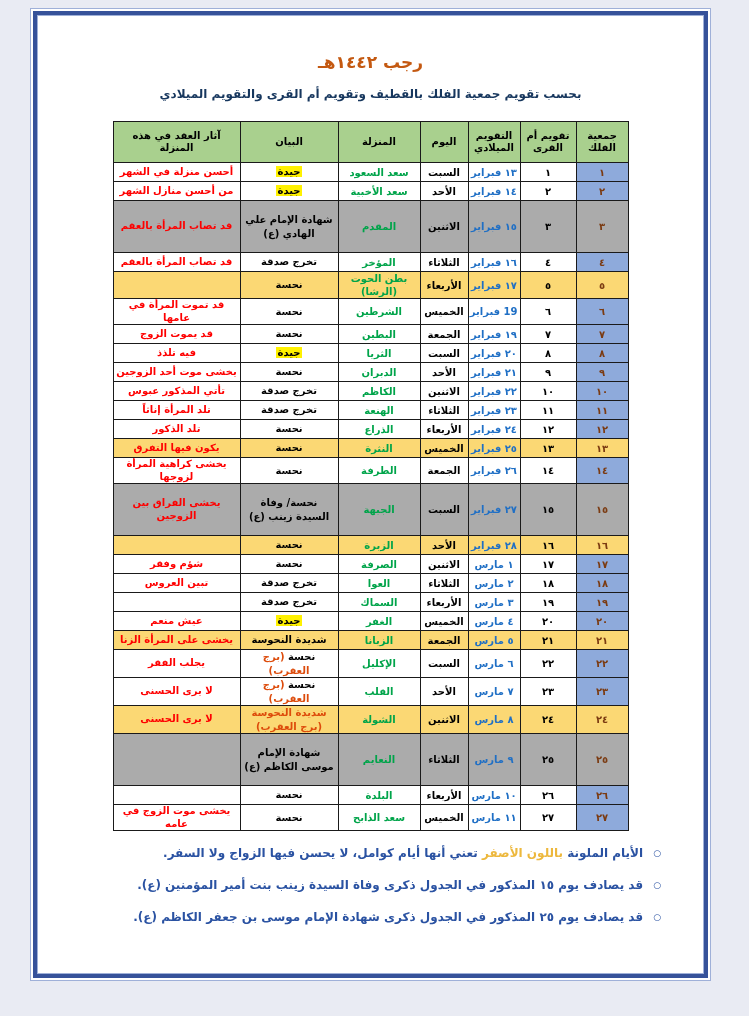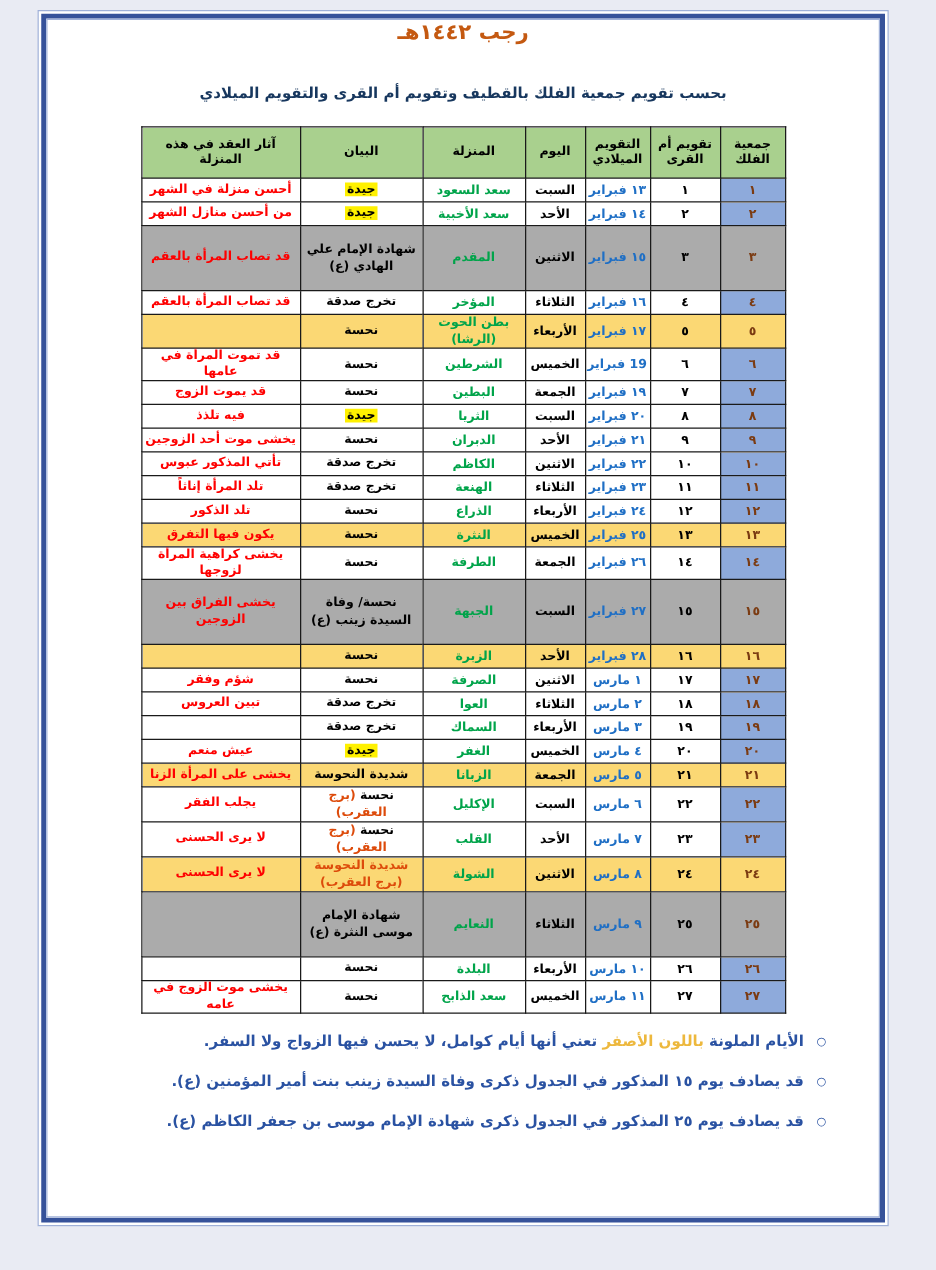--- a/index.html
+++ b/index.html
@@ -21,28 +21,28 @@
   }
   .sheet{position:relative;width:749px;height:1016px;background:var(--page-bg);overflow:hidden;}
   .frame{
     position:absolute;left:30px;top:8px;width:681px;height:973px;
     box-sizing:border-box;border:1px solid var(--frame-light);
     padding:2px;background:#fff;
   }
   .frame-mid{box-sizing:border-box;height:100%;border:4px solid var(--frame-blue);}
   .frame-inner{
     box-sizing:border-box;height:100%;border:1px solid var(--frame-light);
-    background:#fff;overflow:hidden;
+    background:#fff;padding-top:36px;overflow:hidden;
   }
   .title{
     margin:0;text-align:center;color:var(--title-orange);
     font-size:17px;font-weight:bold;
   }
   .subtitle{
-    margin-top:31px;text-align:center;color:var(--subtitle-navy);
+    margin-top:15px;text-align:center;color:var(--subtitle-navy);
     font-size:12px;font-weight:bold;
   }
   table.cal{
     width:515px;margin:20px auto 0 auto;border-collapse:collapse;
     table-layout:fixed;font-size:10px;font-weight:bold;
   }
   table.cal td, table.cal th{
     border:1px solid #1a1a1a;padding:0 2px;text-align:center;vertical-align:middle;
     overflow:hidden;
   }
@@ -324,21 +324,21 @@
                 <td class="c-mansion">الشولة</td>
                 <td class="c-bayan"><span class="red">شديدة النحوسة (برج العقرب)</span></td>
                 <td class="c-athar">لا يرى الحسنى</td>
               </tr>
               <tr class="bg-gray tall">
                 <td class="c-falak">٢٥</td>
                 <td class="c-uq">٢٥</td>
                 <td class="c-greg">٩ مارس</td>
                 <td class="c-day">الثلاثاء</td>
                 <td class="c-mansion">النعايم</td>
-                <td class="c-bayan">شهادة الإمام موسى النثرة (ع)</td>
+                <td class="c-bayan">شهادة الإمام موسى الكاظم (ع)</td>
                 <td class="c-athar"></td>
               </tr>
               <tr class="bg-normal">
                 <td class="c-falak">٢٦</td>
                 <td class="c-uq">٢٦</td>
                 <td class="c-greg">١٠ مارس</td>
                 <td class="c-day">الأربعاء</td>
                 <td class="c-mansion">البلدة</td>
                 <td class="c-bayan">نحسة</td>
                 <td class="c-athar"></td>

